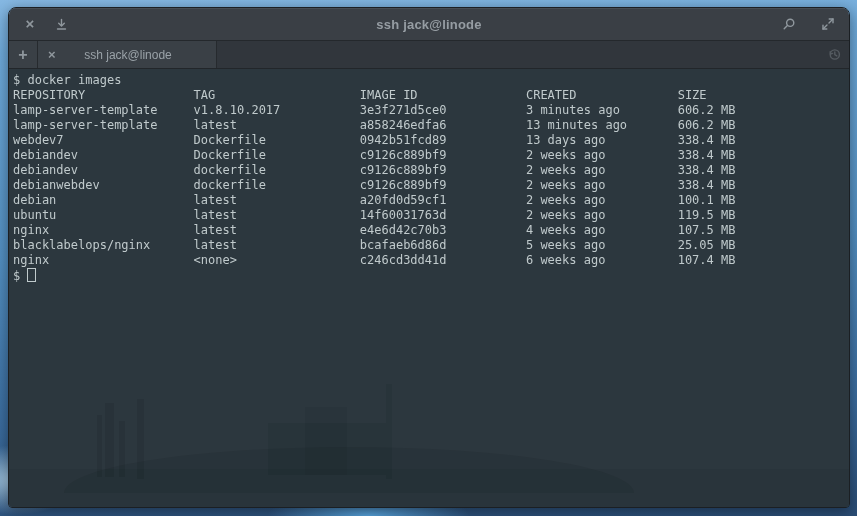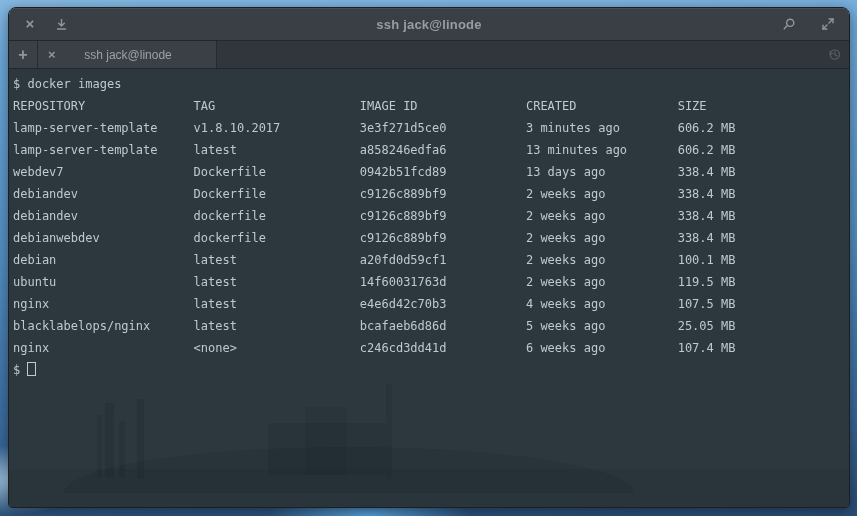--- a/index.html
+++ b/index.html
@@ -52,21 +52,21 @@
   .tab-close{color:var(--icon-fg,#8f979d);font-size:13px;font-weight:bold;width:16px;flex:0 0 16px;}
   .tab-label{flex:1;text-align:center;margin-right:14px;color:#9aa2a8;font-size:12px;}
   .tabbar-spacer{flex:1;}
   .history-btn{width:30px;display:flex;align-items:center;justify-content:center;opacity:.38;}
   
   .terminal{
     flex:1;position:relative;background:var(--terminal-bg,#2c373e);overflow:hidden;cursor:text;
   }
   .term{
     position:absolute;left:4px;top:4px;margin:0;
-    font-family:"DejaVu Sans Mono",monospace;font-size:12px;line-height:22px;
+    font-family:"DejaVu Sans Mono",monospace;font-size:12px;line-height:15px;
     color:var(--terminal-fg,#c0cacc);white-space:pre;
   }
   .cursor{
     display:inline-block;width:7px;height:12px;margin-left:1ch;
     border:1px solid var(--terminal-fg,#c0cacc);vertical-align:-2px;
   }
   
   .sk{position:absolute;background:rgba(6,13,18,.10);}
   .sk-t1{left:88px;bottom:30px;width:5px;height:62px;}
   .sk-t2{left:96px;bottom:30px;width:9px;height:74px;}

